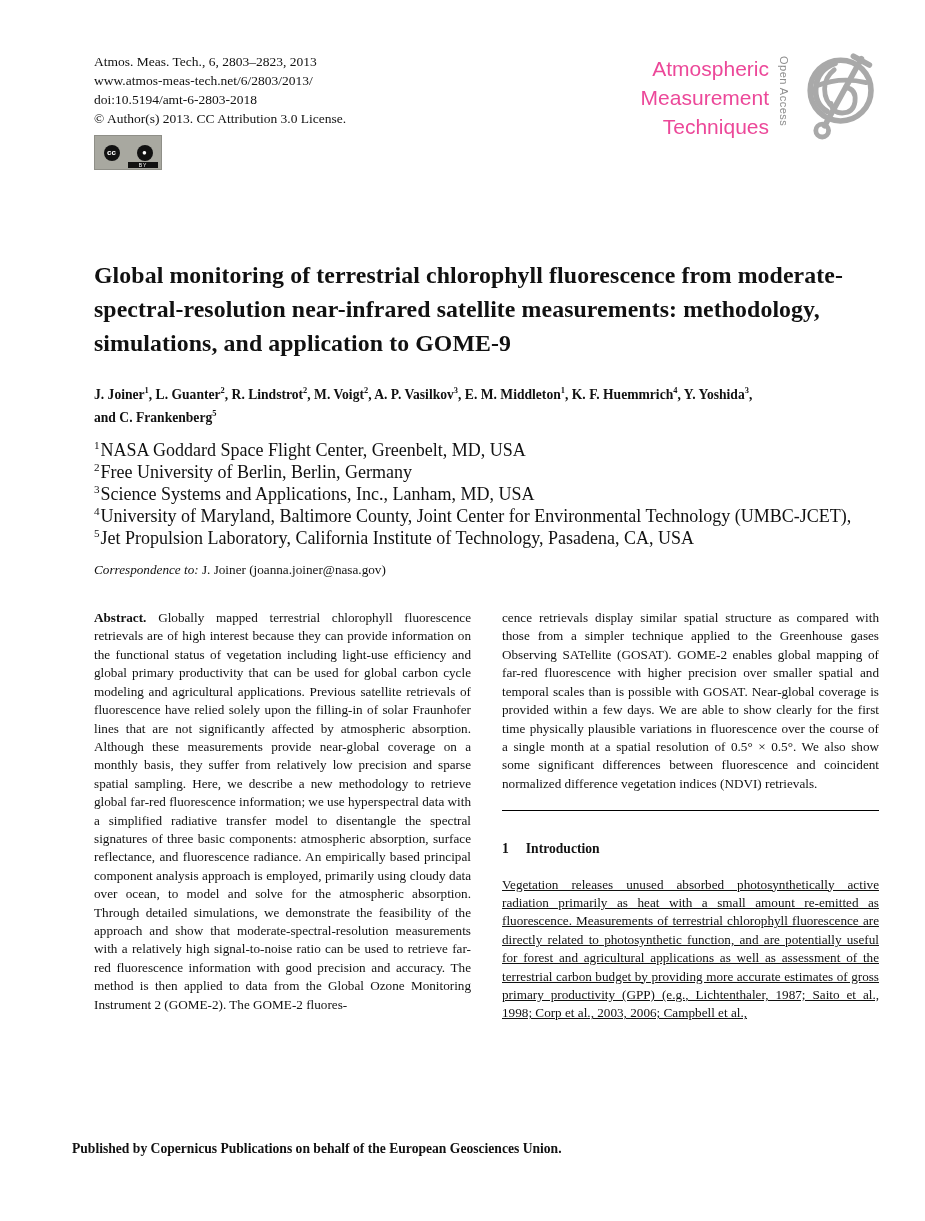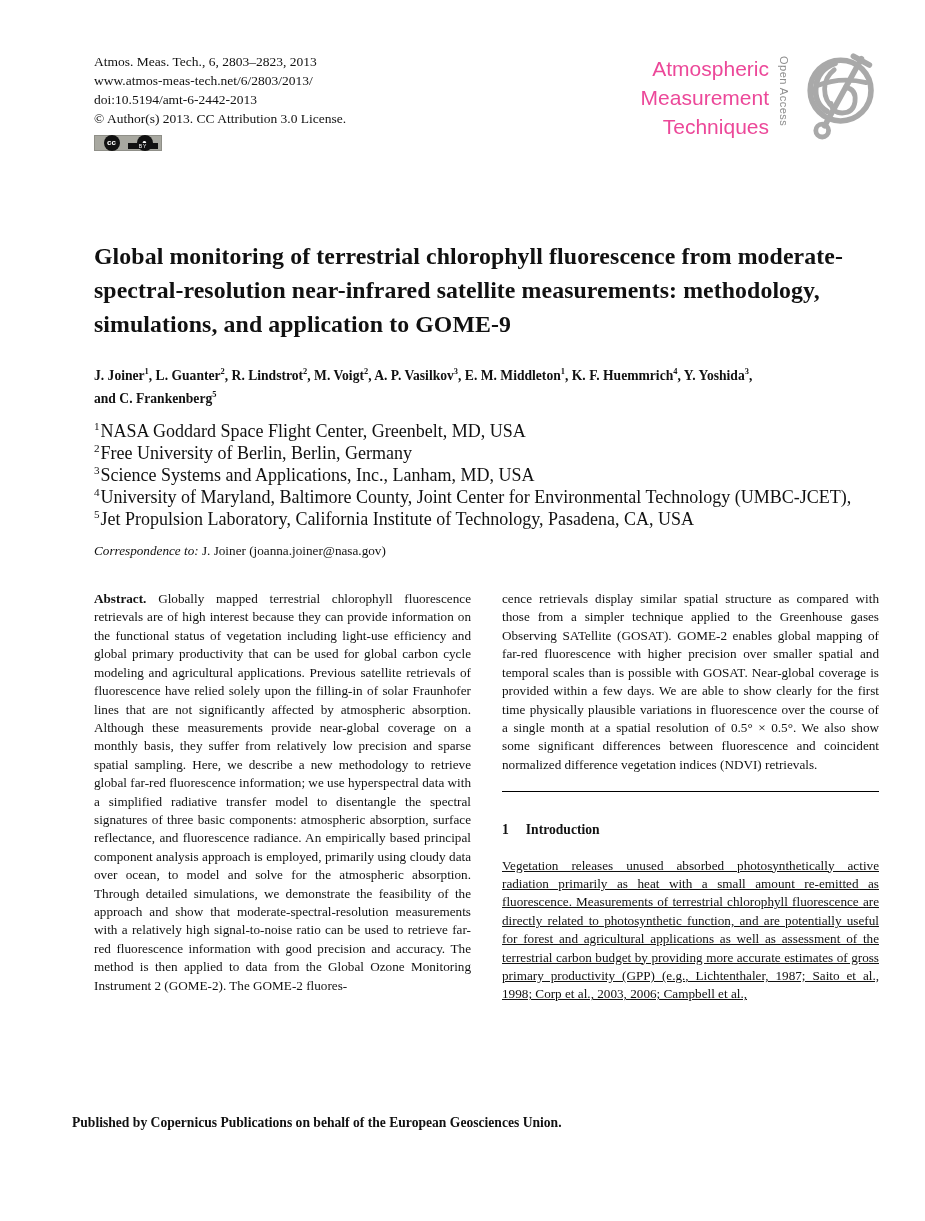--- a/index.html
+++ b/index.html
@@ -12,21 +12,21 @@
     font-family: "Liberation Serif", serif;
     overflow: hidden;
     box-sizing: border-box;
   }
   .content { position:absolute; left:72px; top:0; width:785px;margin-left:22px; }
 
   
   .header-row { display:flex; justify-content:space-between; align-items:flex-start; margin-top:52px; }
   .citation-block { font-size:13.5px; line-height:19px; }
   .cc-badge {
-    margin-top:7px; width:68px; height:16px; background:#a8a8a0;
+    margin-top:7px; width:68px; height:35px; background:#a8a8a0;
     display:flex; align-items:center; justify-content:space-around;
     position:relative; border:1px solid #8f8f88; box-sizing:border-box;
   }
   .cc-circle {
     width:16px; height:16px; border-radius:50%; background:#111;
     color:#fff; font-family:"Liberation Sans",sans-serif; font-weight:bold;
     font-size:8px; line-height:16px; text-align:center;
   }
   .cc-by-strip {
     position:absolute; right:3px; bottom:1px; width:30px; height:6px;
@@ -62,35 +62,35 @@
   .columns { display:flex; gap:31px; margin-top:31px;justify-content:space-between; }
   .col { width:377px; font-size:13.2px; line-height:18.4px; text-align:justify; }
   .abstract-label { font-weight:bold; }
   .col p { margin:0; }
   .section-rule { border:none; border-top:1.4px solid #000; margin:17px 0 0 0; }
   .section-heading { display:flex; gap:17px; font-weight:bold; font-size:13.6px; margin:29px 0 0 0; }
   .intro-para { margin-top:17px !important;text-decoration:underline; }
 
   
   .footer {
-    position:absolute; left:72px; top:1115px; font-weight:bold; font-size:13.6px;
+    position:absolute; left:72px; top:1141px; font-weight:bold; font-size:13.6px;
   }
 </style>
 </head>
 <body>
 
 <div class="page">
   <div class="content">
 
     <div class="header-row">
       <div>
         <div class="citation-block">
           <div>Atmos. Meas. Tech., 6, 2803–2823, 2013</div>
           <div>www.atmos-meas-tech.net/6/2803/2013/</div>
-          <div>doi:10.5194/amt-6-2442-2013</div>
+          <div>doi:10.5194/amt-6-2803-2018</div>
           <div>© Author(s) 2013. CC Attribution 3.0 License.</div>
         </div>
         <div class="cc-badge">
           <span class="cc-circle">cc</span>
           <span class="cc-circle">●</span>
           <span class="cc-by-strip">BY</span>
         </div>
       </div>
 
       <div class="journal-block">

